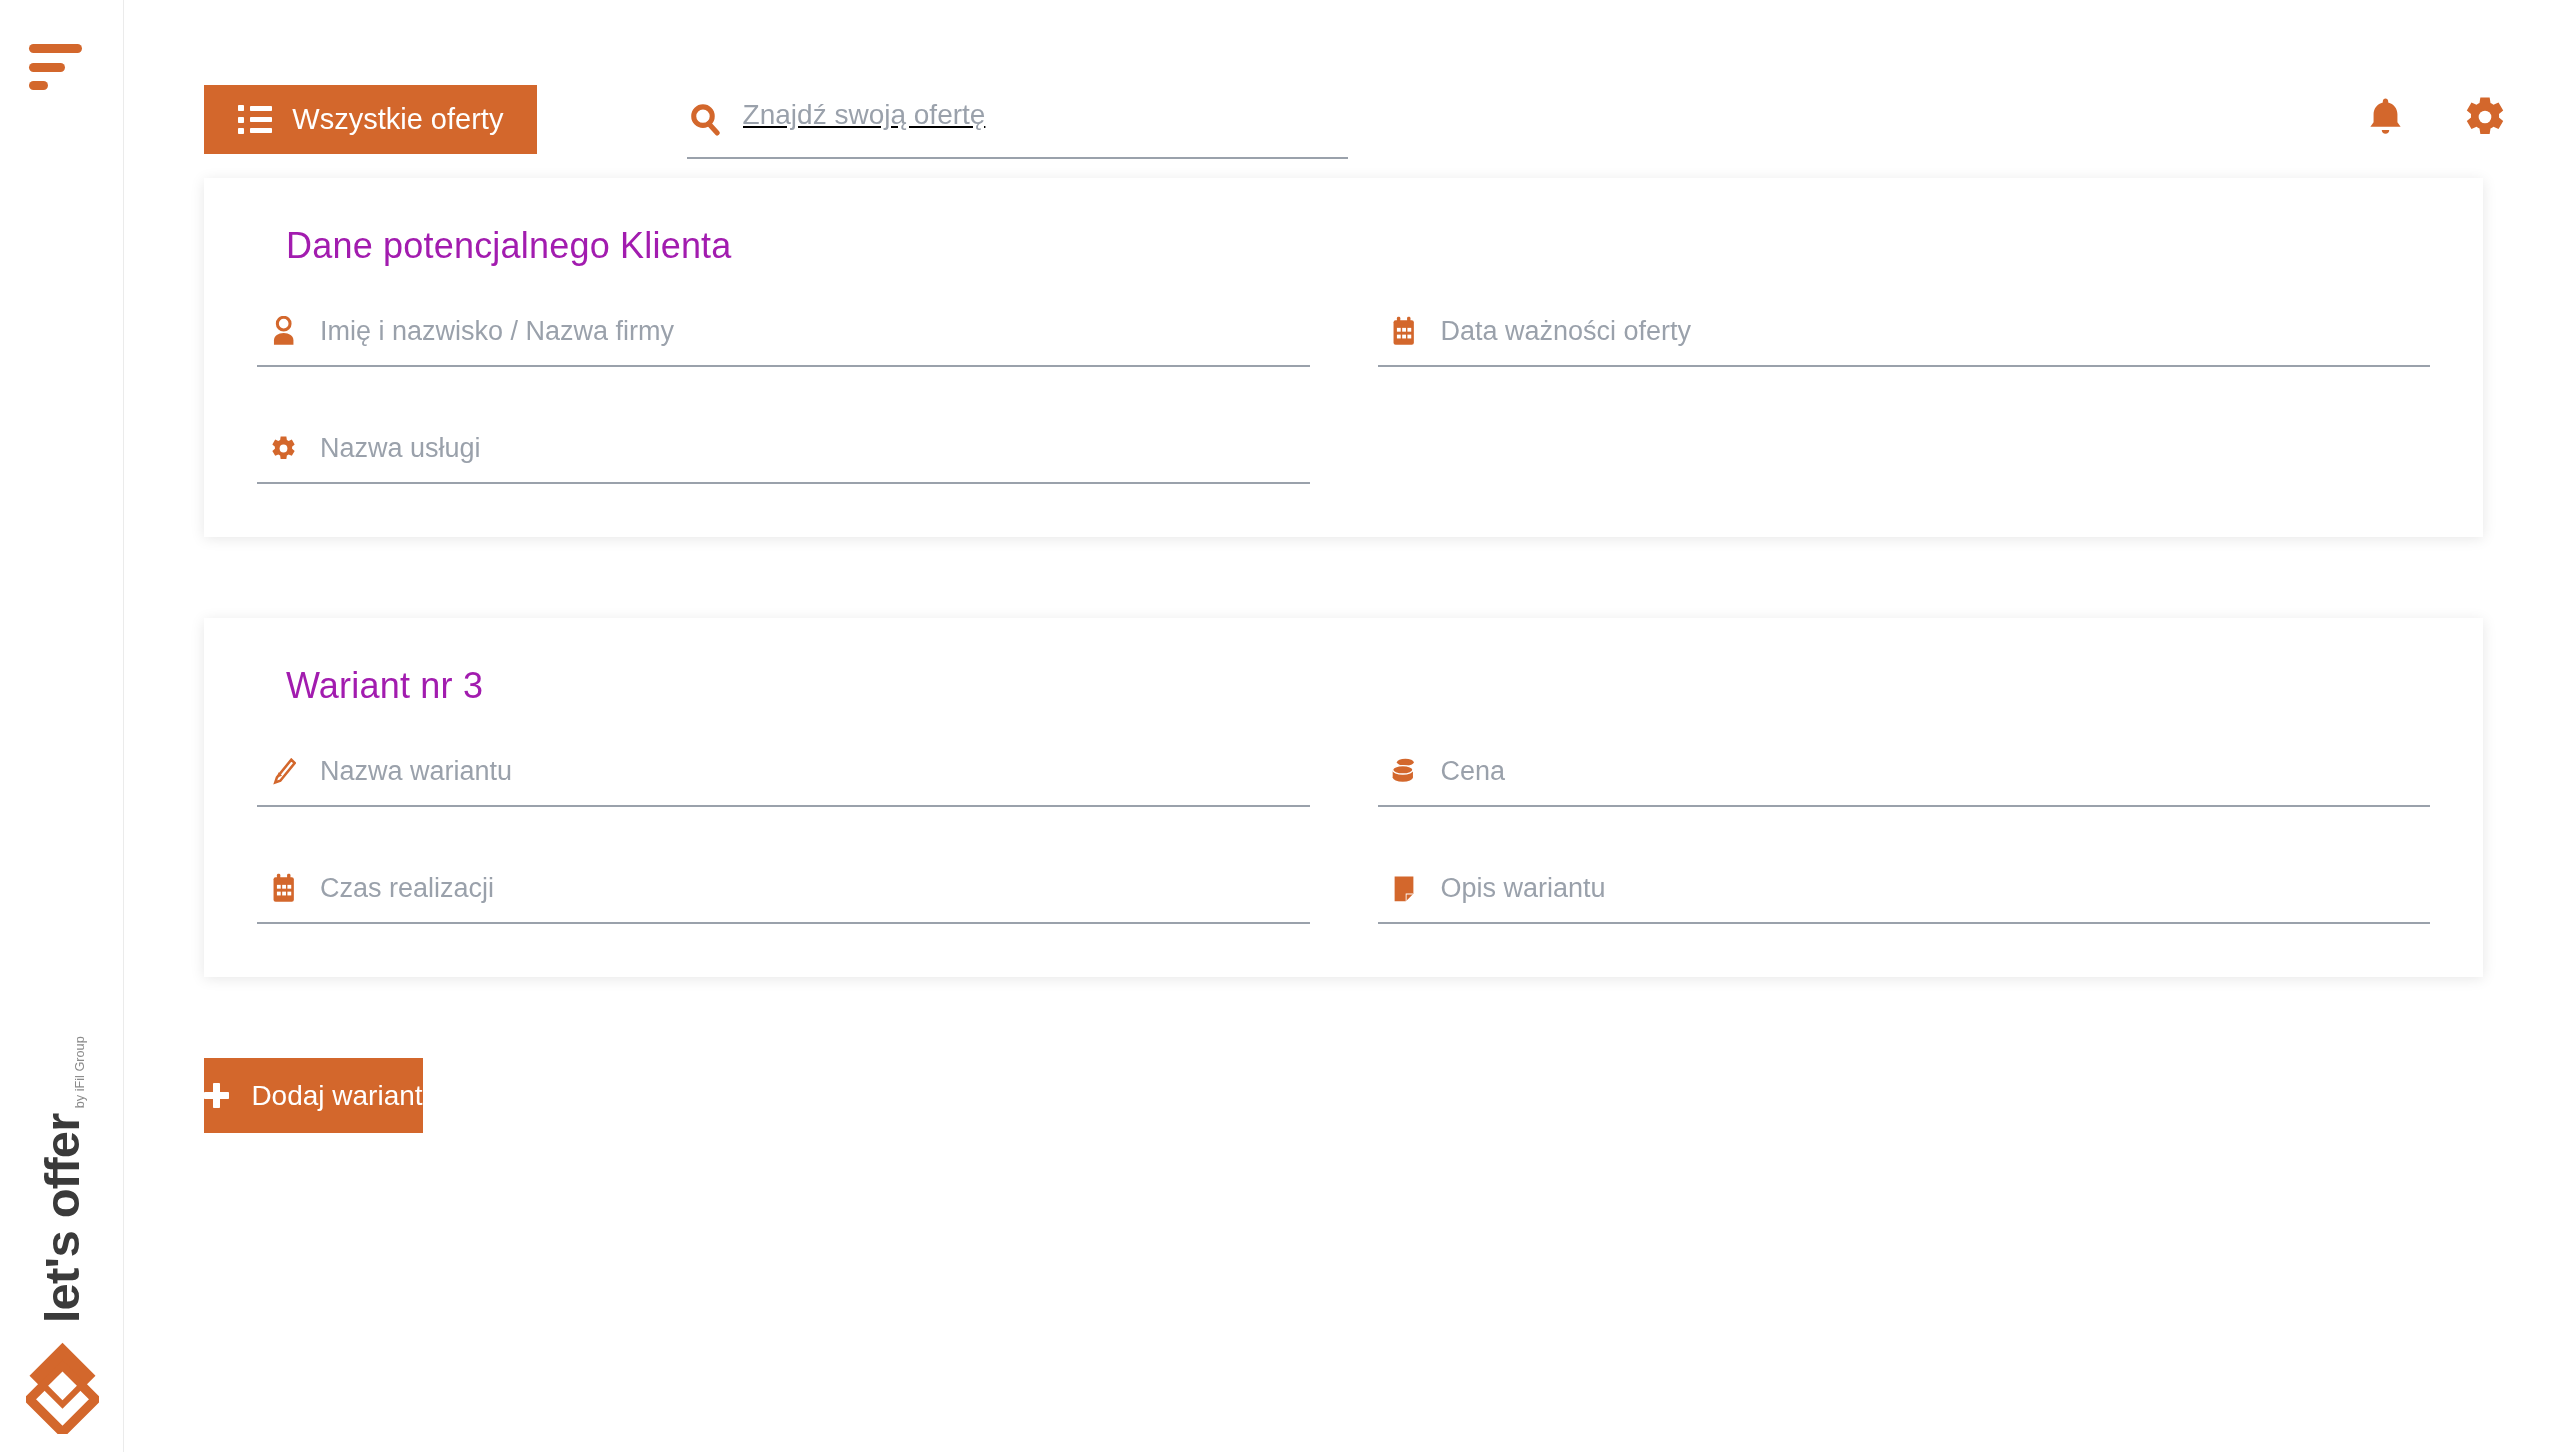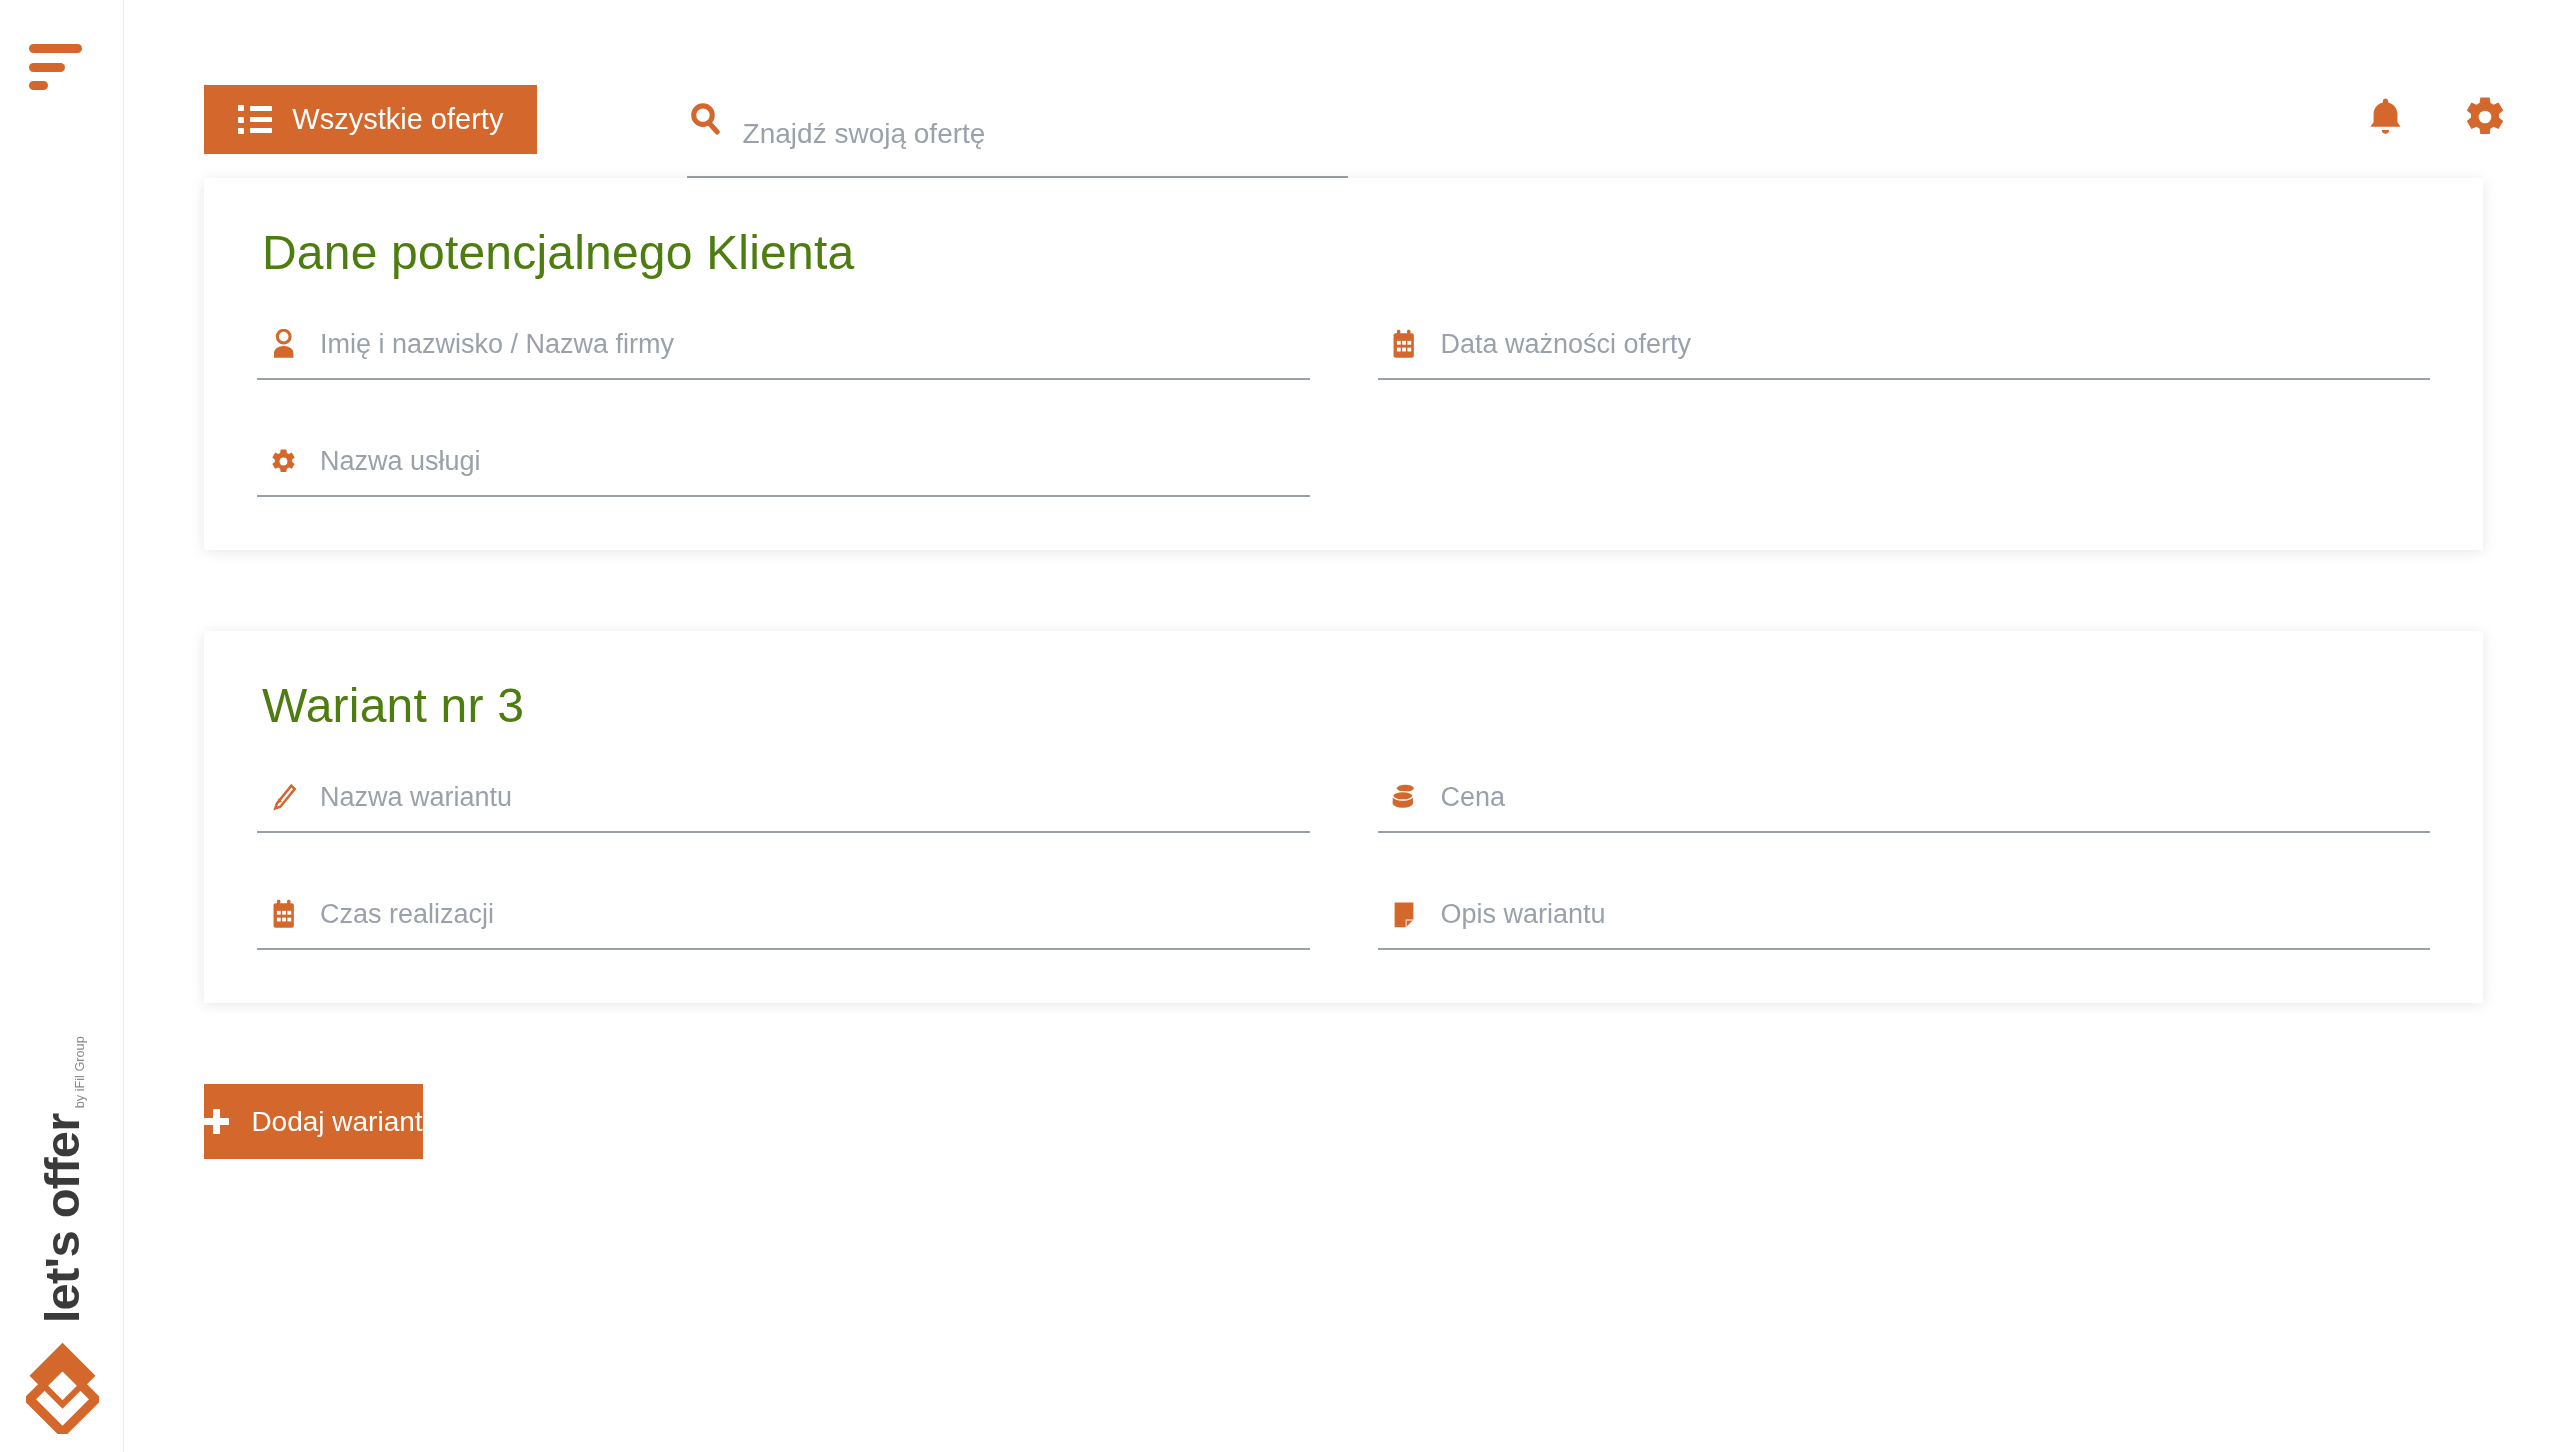--- a/index.html
+++ b/index.html
@@ -63,24 +63,25 @@
     padding: 0 34px;
     border: none; cursor: pointer;
     font-size: 29px; font-family: "Liberation Sans", sans-serif;
   }
   .list-icon { display: flex; flex-direction: column; gap: 5.1px; flex: 0 0 auto; }
   .list-icon span { display: flex; align-items: center; gap: 6px; }
   .list-icon b { width: 6px; height: 6px; background: #fff; border-radius: 0.8px; display: block; }
   .list-icon u { width: 22px; height: 5.1px; background: #fff; border-radius: 0.8px; display: block; }
 
   .search-wrap {
-    position: absolute; left: 563px; top: 100px;
+    position: absolute; left: 563px; top: 81px;
     width: 661px; height: 78px;
-    display: flex; gap: 18.6px;
+    display: flex; align-items: center; gap: 18.6px;
     border-bottom: 2.5px solid #9aa1ab;
+    text-decoration: underline;
   }
   .search-icon { flex: 0 0 auto; }
   .search-input {
     flex: 1 1 auto;
     border: none; outline: none; background: transparent;
     font-size: 28px; color: #545b66;
     font-family: "Liberation Sans", sans-serif;
     padding-bottom: 8.5px;
   }
   .search-input::placeholder { color: #9aa1ab; }
@@ -98,23 +99,23 @@
   .content { position: absolute; left: 124px; top: 178px; width: 2439px; }
   .card {
     position: relative;
     margin: 0 80px 0 80px;
     background: #ffffff;
     box-shadow: 0 1.7px 13.6px rgba(0,0,0,0.10);
     padding: 47px 41px 53px 41px;
   }
   .card + .card { margin-top: 81px; }
   .card-title {
-    font-size: 48px; color: #4d7c0f; font-weight: 400;
+    font-size: 36px; color: #a21caf; font-weight: 400;
     letter-spacing: 0.2px;
-    margin: 0 0 47px 17px;
+    margin: 0 0 47px 41px;
   }
   .field-grid {
     display: grid;
     grid-template-columns: 1fr 1fr;
     column-gap: 68px;
     row-gap: 64px;
     padding: 0 12px;
   }
   .field {
     display: flex; align-items: center; gap: 22px;

